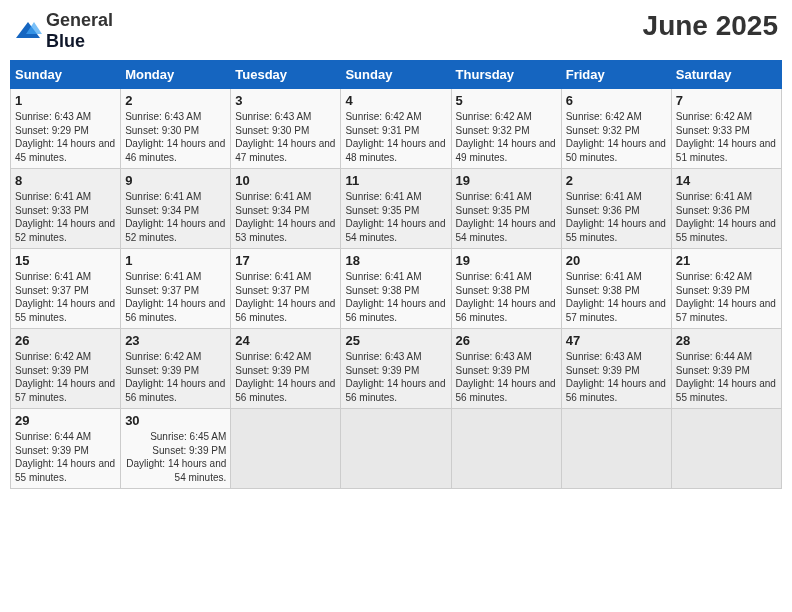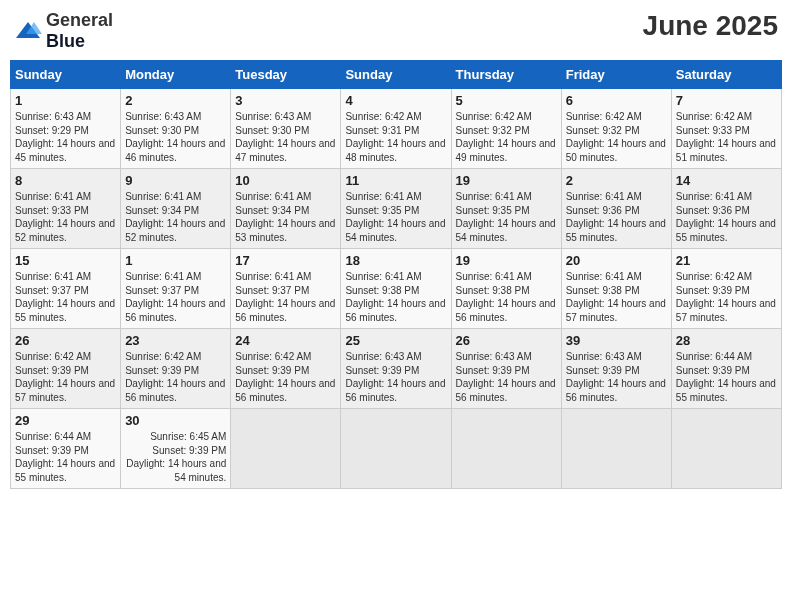--- a/index.html
+++ b/index.html
@@ -281,21 +281,21 @@
 Sunset: 9:39 PM
 Daylight: 14 hours and 56 minutes.</div>
         </td>
         <td>
           <span class="day-num">26</span>
           <div class="cell-text" style="white-space: pre-line;">Sunrise: 6:43 AM
 Sunset: 9:39 PM
 Daylight: 14 hours and 56 minutes.</div>
         </td>
         <td>
-          <span class="day-num">39</span>
+          <span class="day-num">47</span>
           <div class="cell-text" style="white-space: pre-line;">Sunrise: 6:43 AM
 Sunset: 9:39 PM
 Daylight: 14 hours and 56 minutes.</div>
         </td>
         <td>
           <span class="day-num">28</span>
           <div class="cell-text" style="white-space: pre-line;">Sunrise: 6:44 AM
 Sunset: 9:39 PM
 Daylight: 14 hours and 55 minutes.</div>
         </td>

